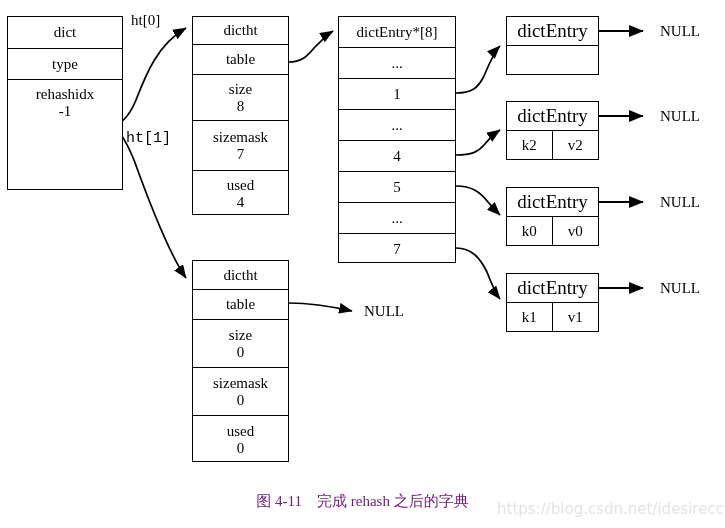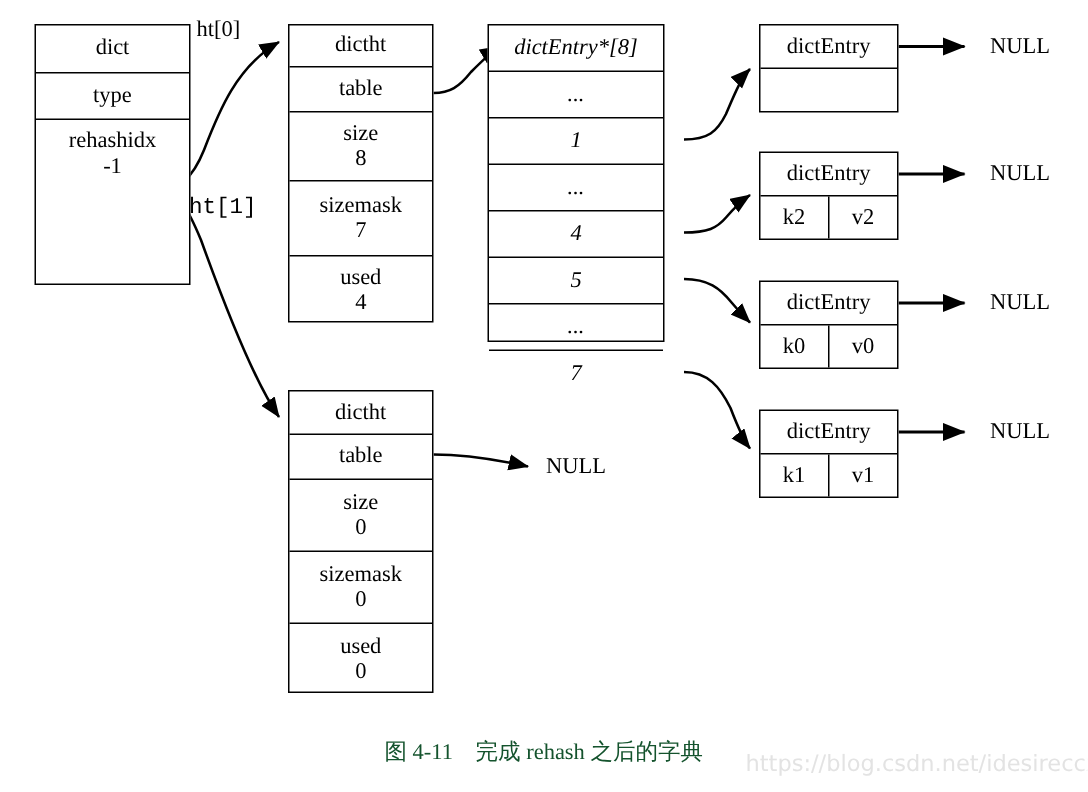--- a/index.html
+++ b/index.html
@@ -47,21 +47,21 @@
     background: #fff;
     z-index: 3;
   }
   .entry-head {
     box-sizing: border-box;
     height: 29px;
     border-bottom: 1.6px solid #000;
     display: flex;
     align-items: center;
     justify-content: center;
-    font-size: 15px;
+    font-size: 19px;
   }
   .entry-kv {
     box-sizing: border-box;
     height: 28px;
     display: flex;
   }
   .entry-kv > div {
     box-sizing: border-box;
     flex: 1 1 50%;
     display: flex;
@@ -87,21 +87,21 @@
     z-index: 4;
   }
 
   
   .caption {
     position: absolute;
     left: 0;
     right: 0;
     text-align: center;
     font-size: 15px;
-    color: #14532d;
+    color: #701a75;
     white-space: pre;
     z-index: 4;
   }
   .watermark {
     position: absolute;
     font-size: 15px;
     color: #e3e3e3;
     white-space: nowrap;
     font-family: "DejaVu Sans", sans-serif;
     z-index: 2;
@@ -142,21 +142,21 @@
     <path d="M456,186 C472,186 480,192 488,202 C493,208 497,212 500,215" fill="none" stroke="#000" stroke-width="1.7" marker-end="url(#ah)"></path>
 
     <path d="M456,248 C472,248 480,258 487,272 C492,285 496,294 500,299" fill="none" stroke="#000" stroke-width="1.7" marker-end="url(#ah)"></path>
 
     <path d="M599,31 L643,31" fill="none" stroke="#000" stroke-width="1.9" marker-end="url(#ah)"></path>
     <path d="M599,116 L643,116" fill="none" stroke="#000" stroke-width="1.9" marker-end="url(#ah)"></path>
     <path d="M599,202 L643,202" fill="none" stroke="#000" stroke-width="1.9" marker-end="url(#ah)"></path>
     <path d="M599,288 L643,288" fill="none" stroke="#000" stroke-width="1.9" marker-end="url(#ah)"></path>
   </svg>
 
-  <div class="box" style="left:7px; top:16px; width:104px; height:174px;margin-left:16px;">
+  <div class="box" style="left:7px; top:16px; width:116px; height:174px;">
     <div class="row" style="height:32px;">
       <span>dict</span>
     </div>
     <div class="row" style="height:31px;">
       <span>type</span>
     </div>
     <div class="row" style="height:46px;align-items:center;">
       <span>rehashidx</span>
       <span class="val">-1</span>
     </div>
@@ -202,21 +202,21 @@
       <span class="val">0</span>
     </div>
     <div class="row" style="height:47px;">
       <span>used</span>
       <span class="val">0</span>
     </div>
   </div>
 
   <div class="null-label" style="left:364px; top:303px;">NULL</div>
 
-  <div class="box" style="left:325px; top:16px; width:118px; height:212px;font-style:italic;">
+  <div class="box" style="left:338px; top:16px; width:118px; height:247px;">
     <div class="row" style="height:31px;">
       <span>dictEntry*[8]</span>
     </div>
     <div class="row" style="height:31px;">
       <span>...</span>
     </div>
     <div class="row" style="height:31px;">
       <span>1</span>
     </div>
     <div class="row" style="height:31px;">

